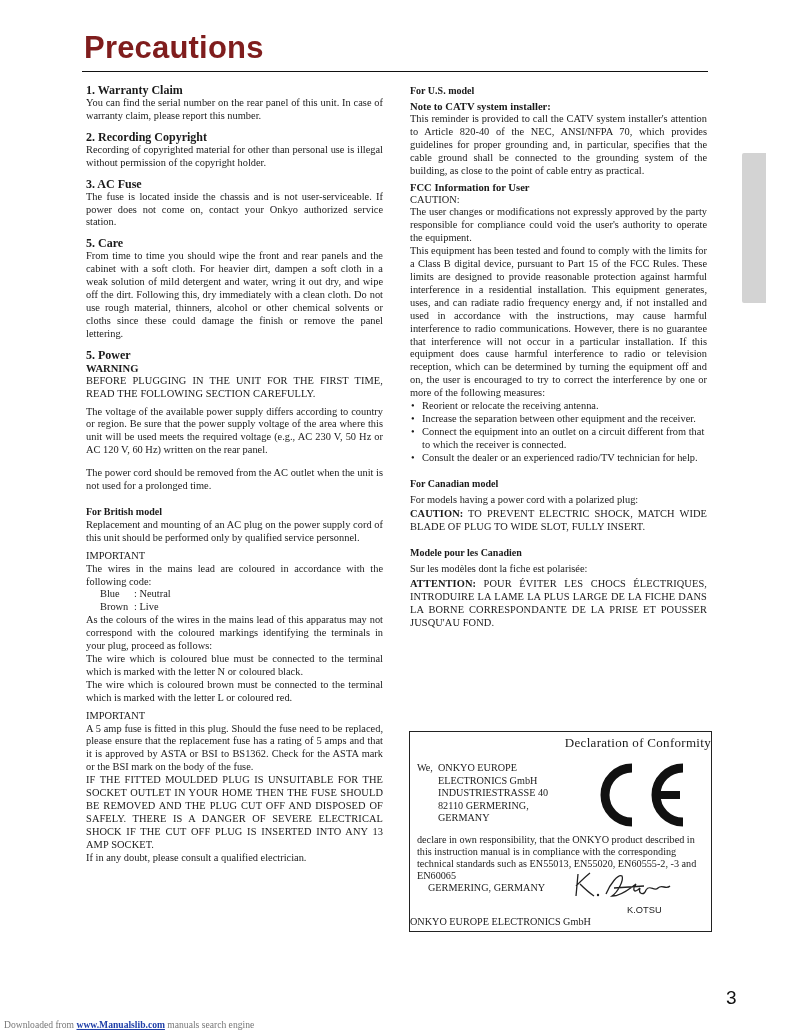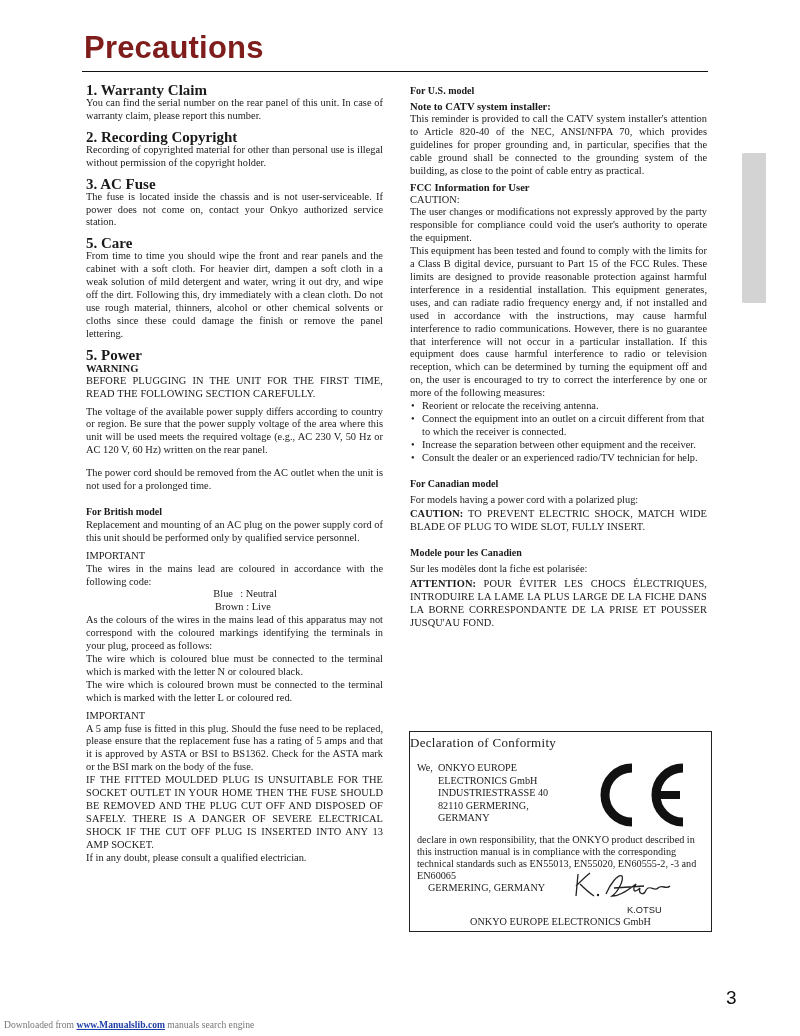--- a/index.html
+++ b/index.html
@@ -9,43 +9,43 @@
          font-family: "Liberation Sans", sans-serif; font-weight: bold; font-size: 31px;
          letter-spacing: 0.2px; color: #7f1d1d; }
   .title-rule { position: absolute; left: 82px; top: 71px; width: 626px; height: 0;
          border-top: 1.5px solid #111; }
   .side-tab { position: absolute; left: 742px; top: 153px; width: 24px; height: 150px;
          background: #d3d3d3; border-radius: 2px 0 0 2px; }
   .col { position: absolute; font-size: 10.4px; line-height: 12.9px; text-align: justify; }
   .col-left { left: 86px; top: 84px; width: 297px; }
   .col-right { left: 410px; top: 84px; width: 297px; }
   .col p { margin: 0; }
-  .sec-head { font-weight: bold; font-size: 15px; margin: 0; line-height: 13px; }
+  .sec-head { font-weight: bold; font-size: 12px; margin: 0; line-height: 13px; }
   .sec-head.big { font-size: 10px; line-height: 14px; }
   .sub-head { font-weight: bold; font-size: 10.6px; margin: 0; line-height: 13px; }
   .gap-s { height: 5px; }
   .gap-m { height: 8px; }
   .gap-l { height: 12px; }
   .caps { letter-spacing: 0.1px; }
-  .code-line { padding-left: 14px; text-align: center; }
+  .code-line { padding-left: 14px; text-align: left; }
   .code-line .k { display: inline-block; width: 34px; }
   .bullets { margin: 0; padding: 0; list-style: none; }
   .bullets li { position: relative; padding-left: 12px; text-align: left; }
   .bullets li::before { content: "\2022"; position: absolute; left: 1px; top: 0; }
   .doc-box { position: absolute; left: 409px; top: 731px; width: 303px; height: 201px;
          border: 1.3px solid #222; box-sizing: border-box; font-size: 10.2px; line-height: 12.6px; }
-  .doc-title { position: absolute; left: 0; right: 0; top: 5px; text-align: left; font-size: 13px; letter-spacing: 0.3px; }
+  .doc-title { position: absolute; left: 0; right: 0; top: 5px; text-align: right; font-size: 13px; letter-spacing: 0.3px; }
   .doc-we { position: absolute; left: 7px; top: 30px; }
   .doc-addr { position: absolute; left: 28px; top: 30px; width: 150px; }
   .ce-mark { position: absolute; left: 178px; top: 30px; width: 100px; height: 66px; }
   .doc-declare { position: absolute; left: 7px; top: 102px; width: 290px; line-height: 12px; }
   .doc-place { position: absolute; left: 18px; top: 150px; }
   .signature { position: absolute; left: 164px; top: 138px; width: 110px; height: 30px; }
   .doc-signer { position: absolute; left: 217px; top: 172px; font-family: "Liberation Sans", sans-serif; font-size: 9.3px; }
-  .doc-company { position: absolute; left: 0; right: 0; top: 184px; text-align: center; font-size: 10.2px; }
+  .doc-company { position: absolute; left: 0; right: 0; top: 184px; font-size: 10.2px; }
   .page-number { position: absolute; left: 726px; top: 987px; font-family: "Liberation Sans", sans-serif; font-size: 19px; color: #111; }
   .footer { position: absolute; left: 4px; top: 1019px; font-size: 9.6px; color: #777; }
   .footer a { color: #1f3fa8; font-weight: bold; text-decoration: underline; }
 </style>
 </head>
 <body>
 
 <h1 class="page-title">Precautions</h1>
 <div class="title-rule"></div>
 <div class="side-tab"></div>
@@ -111,22 +111,22 @@
     <div style="height:2px"></div>
     <p class="sub-head">Note to CATV system installer:</p>
     <p>This reminder is provided to call the CATV system installer's attention to Article 820-40 of the NEC, ANSI/NFPA 70, which provides guidelines for proper grounding and, in particular, specifies that the cable ground shall be connected to the grounding system of the building, as close to the point of cable entry as practical.</p>
     <div style="height:3px"></div>
     <p class="sub-head">FCC Information for User</p>
     <p>CAUTION:</p>
     <p>The user changes or modifications not expressly approved by the party responsible for compliance could void the user's authority to operate the equipment.</p>
     <p>This equipment has been tested and found to comply with the limits for a Class B digital device, pursuant to Part 15 of the FCC Rules. These limits are designed to provide reasonable protection against harmful interference in a residential installation. This equipment generates, uses, and can radiate radio frequency energy and, if not installed and used in accordance with the instructions, may cause harmful interference to radio communications. However, there is no guarantee that interference will not occur in a particular installation. If this equipment does cause harmful interference to radio or television reception, which can be determined by turning the equipment off and on, the user is encouraged to try to correct the interference by one or more of the following measures:</p>
     <ul class="bullets">
       <li>Reorient or relocate the receiving antenna.</li>
+      <li>Increase the separation between other equipment and the receiver.</li>
       <li>Connect the equipment into an outlet on a circuit different from that to which the receiver is connected.</li>
-      <li>Increase the separation between other equipment and the receiver.</li>
       <li>Consult the dealer or an experienced radio/TV technician for help.</li>
     </ul>
   </div>
   <div class="gap-l"></div>
   <div>
     <p class="sec-head big">For Canadian model</p>
     <div style="height:3px"></div>
     <p>For models having a power cord with a polarized plug:</p>
     <div style="height:2px"></div>
     <p class="caps"><b>CAUTION:</b><span> TO PREVENT ELECTRIC SHOCK, MATCH WIDE BLADE OF PLUG TO WIDE SLOT, FULLY INSERT.</span></p>

